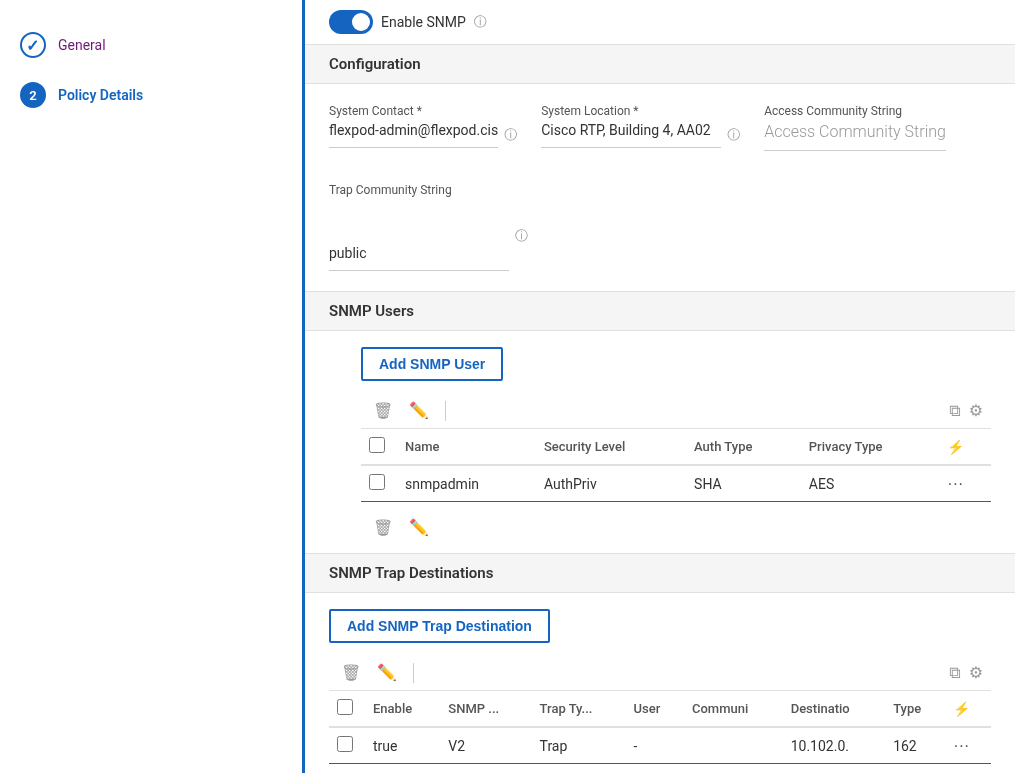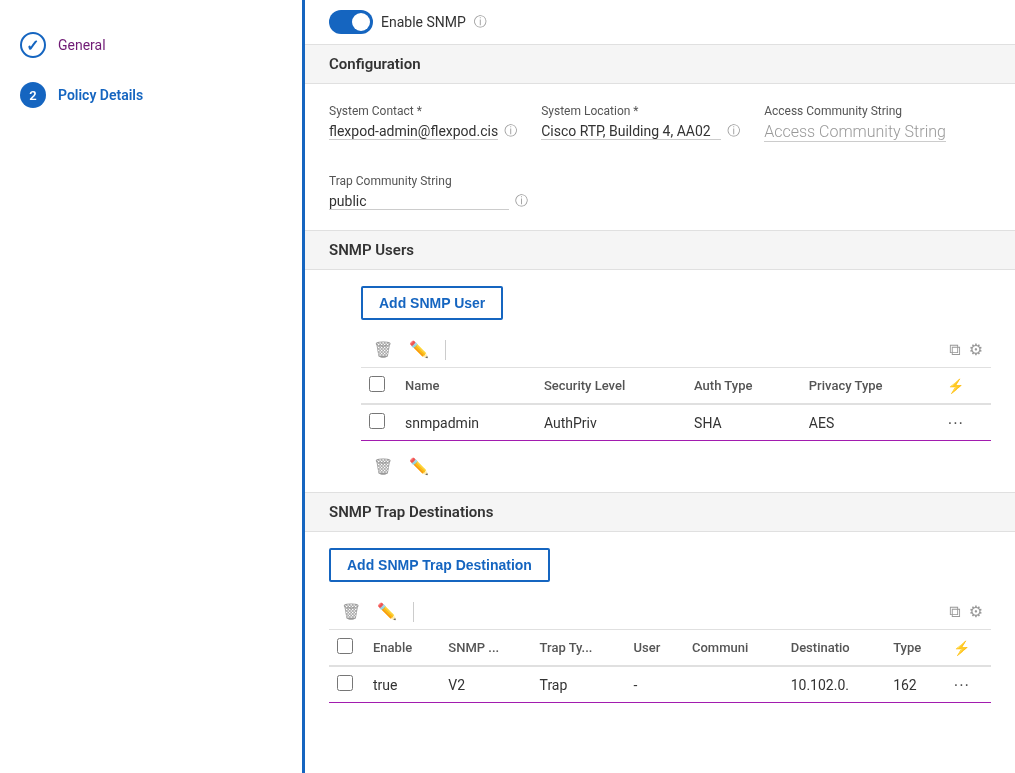--- a/index.html
+++ b/index.html
@@ -29,27 +29,27 @@
 
     
     .section-header { background: #f5f5f5; padding: 10px 24px; font-weight: 600; font-size: 15px; color: #333; border-top: 1px solid #e0e0e0; border-bottom: 1px solid #e0e0e0; }
 
     
     .config-section { padding: 20px 24px; }
     .fields-row { display: flex; gap: 24px; align-items: flex-start; margin-bottom: 12px; }
     .field-group { display: flex; flex-direction: column; gap: 4px; min-width: 0; }
     .field-label { font-size: 12px; color: #555; }
     .field-value-row { display: flex; align-items: center; gap: 6px; }
-    .field-value { font-size: 14px; color: #333; border-bottom: 1px solid #ccc; padding-bottom: 0; min-width: 160px; }
+    .field-value { font-size: 14px; color: #333; border-bottom: 1px solid #ccc; padding-bottom: 9px; min-width: 160px; }
     .field-value.wide { min-width: 180px; }
     .field-value.access { min-width: 180px; font-size: 16px; font-weight: 300; color: #999; }
 
     .trap-section { padding: 0 24px 20px 24px; }
     .trap-field { display: flex; flex-direction: column; gap: 4px; }
-    .trap-field .field-value { min-width: 180px; }
+    .trap-field .field-value { min-width: 180px; margin-top: 44px; }
 
     
     .btn-outline { border: 2px solid #1565c0; background: #fff; color: #1565c0; padding: 7px 16px; font-size: 14px; font-weight: 600; cursor: pointer; border-radius: 2px; }
 
     
     .table-toolbar { display: flex; align-items: center; padding: 4px 8px; gap: 8px; border-bottom: 1px solid #e0e0e0; }
     .toolbar-icon { color: #999; font-size: 16px; cursor: pointer; padding: 4px; }
     .toolbar-divider { width: 1px; height: 20px; background: #ccc; margin: 0 4px; }
     .toolbar-right { margin-left: auto; display: flex; gap: 8px; }
 

